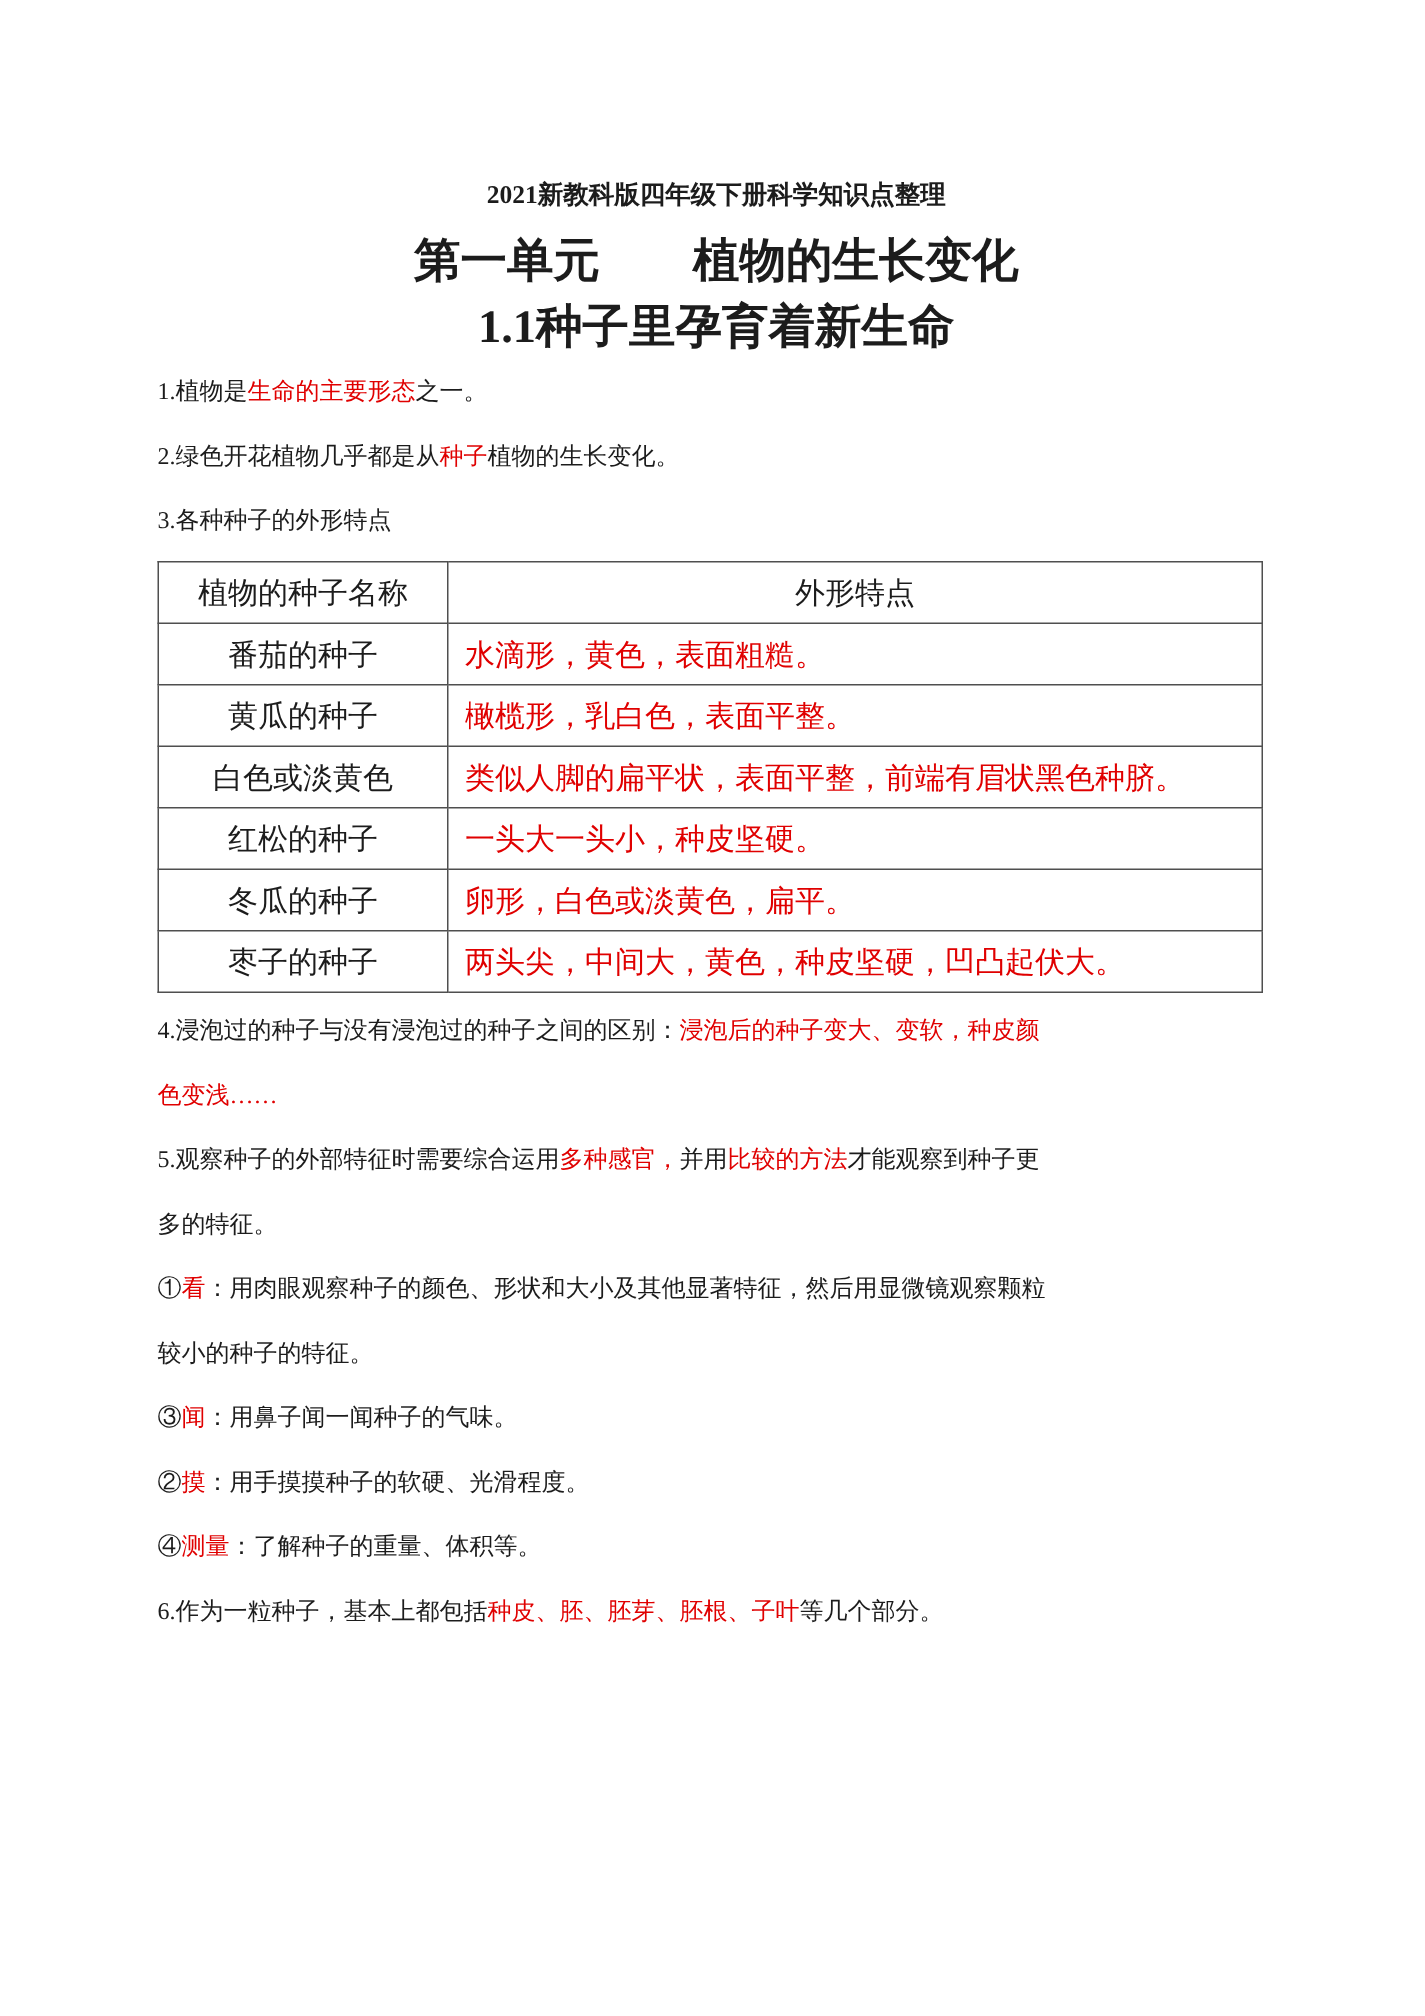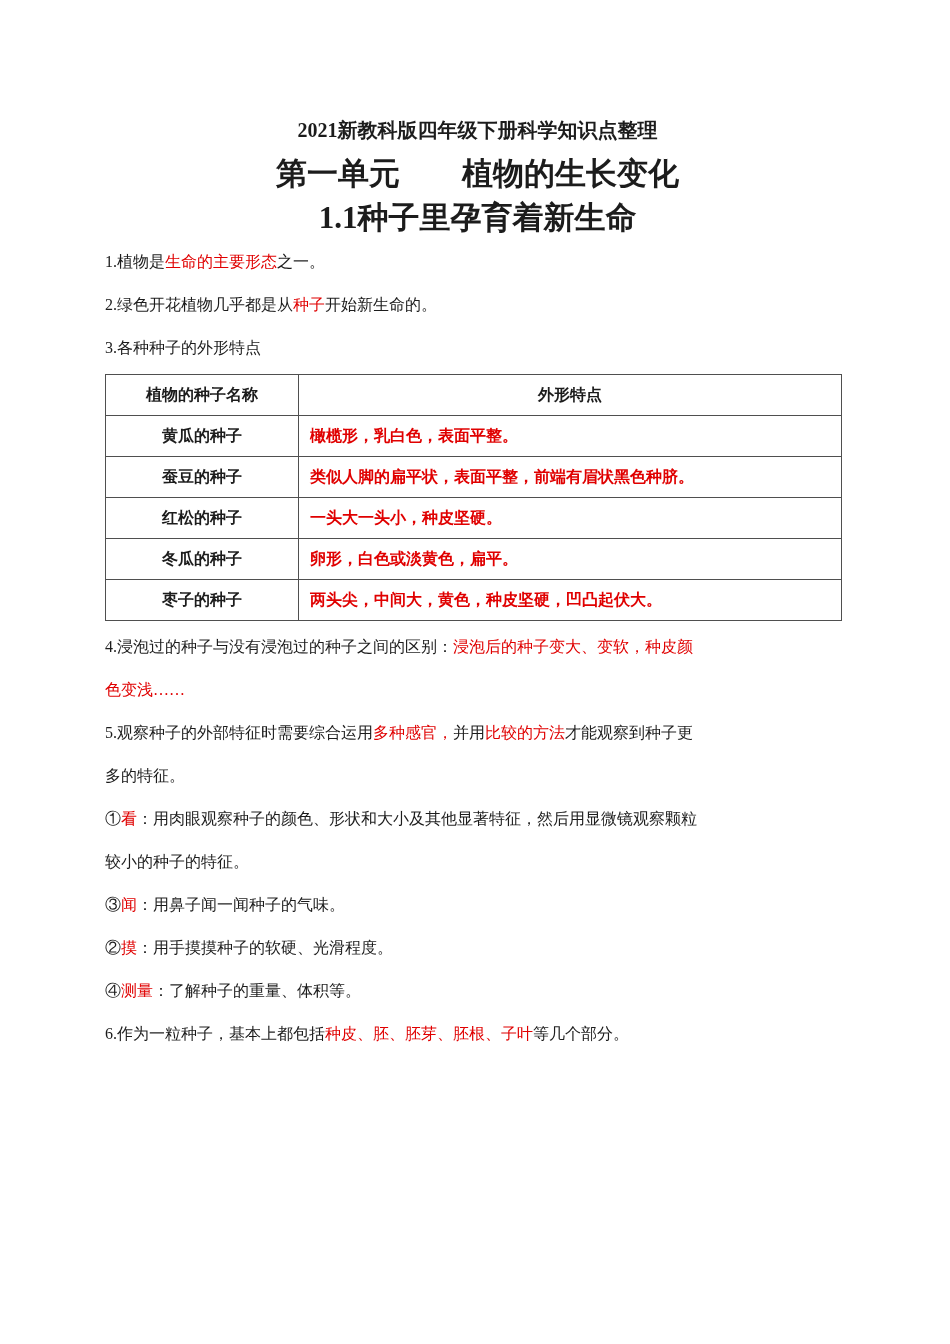--- a/index.html
+++ b/index.html
@@ -12,21 +12,21 @@
   body{
     width:950px;height:1344px;overflow:hidden;
     font-family:"Liberation Serif","DejaVu Serif",serif;
     color:var(--ink);
   }
   .page{
     width:950px;height:1344px;
     padding:108px 100px 0 105px;
   }
   .doc-title{
-    font-size:20px;font-weight:bold;text-align:center;line-height:44px;
+    font-size:17px;font-weight:bold;text-align:center;line-height:44px;
   }
   .unit-title,.lesson-title{
     font-size:31px;font-weight:bold;text-align:center;line-height:44px;
   }
   .paragraphs .para{
     width:745px;
     font-size:16px;
     line-height:43px;
     text-align:justify;
     white-space:pre-wrap;
@@ -37,22 +37,22 @@
     width:736px;
     table-layout:fixed;
     border-collapse:collapse;
     margin:5px 0 4px 0;
   }
   .seed-table col.c1{width:193px;}
   .seed-table col.c2{width:543px;}
   .seed-table th,.seed-table td{
     border:1px solid var(--border);
     height:41px;
-    font-size:16px;
-    font-weight:bold;
+    font-size:20px;
+    font-weight:normal;
     vertical-align:middle;
   }
   .seed-table th{text-align:center;color:var(--ink);}
   .seed-table td.name-cell{text-align:center;color:var(--ink);}
   .seed-table td.feature-cell{
     text-align:left;
     padding-left:11px;
     color:var(--red);
   }
 </style>
@@ -60,42 +60,46 @@
 <body>
 
 <div class="page">
 
   <h1 class="doc-title">2021新教科版四年级下册科学知识点整理</h1>
   <h2 class="unit-title">第一单元　　植物的生长变化</h2>
   <h3 class="lesson-title">1.1种子里孕育着新生命</h3>
 
   <div class="paragraphs">
       <p class="para"><span>1.植物是</span><span class="red">生命的主要形态</span><span>之一。</span></p>
-      <p class="para"><span>2.绿色开花植物几乎都是从</span><span class="red">种子</span><span>开始新生命的。</span></p>
+      <p class="para"><span>2.绿色开花植物几乎都是从</span><span class="red">种子</span><span>植物的生长变化。</span></p>
       <p class="para"><span>3.各种种子的外形特点</span></p>
     </div>
 
   <table class="seed-table">
     <colgroup>
         <col class="c1">
         <col class="c2">
       </colgroup>
     <thead>
       <tr>
         <th>植物的种子名称</th>
         <th>外形特点</th>
       </tr>
     </thead>
     <tbody>
       <tr>
+        <td class="name-cell">番茄的种子</td>
+        <td class="feature-cell">水滴形，黄色，表面粗糙。</td>
+      </tr>
+      <tr>
         <td class="name-cell">黄瓜的种子</td>
         <td class="feature-cell">橄榄形，乳白色，表面平整。</td>
       </tr>
       <tr>
-        <td class="name-cell">蚕豆的种子</td>
+        <td class="name-cell">白色或淡黄色</td>
         <td class="feature-cell">类似人脚的扁平状，表面平整，前端有眉状黑色种脐。</td>
       </tr>
       <tr>
         <td class="name-cell">红松的种子</td>
         <td class="feature-cell">一头大一头小，种皮坚硬。</td>
       </tr>
       <tr>
         <td class="name-cell">冬瓜的种子</td>
         <td class="feature-cell">卵形，白色或淡黄色，扁平。</td>
       </tr>

